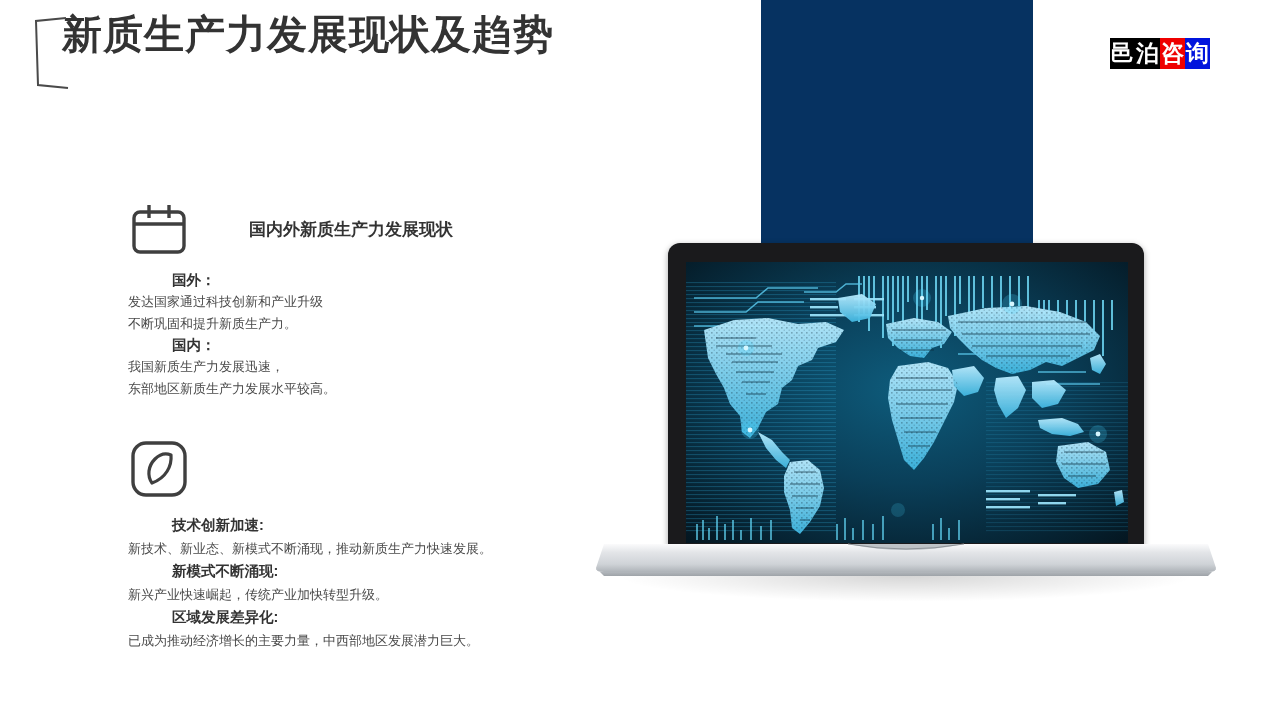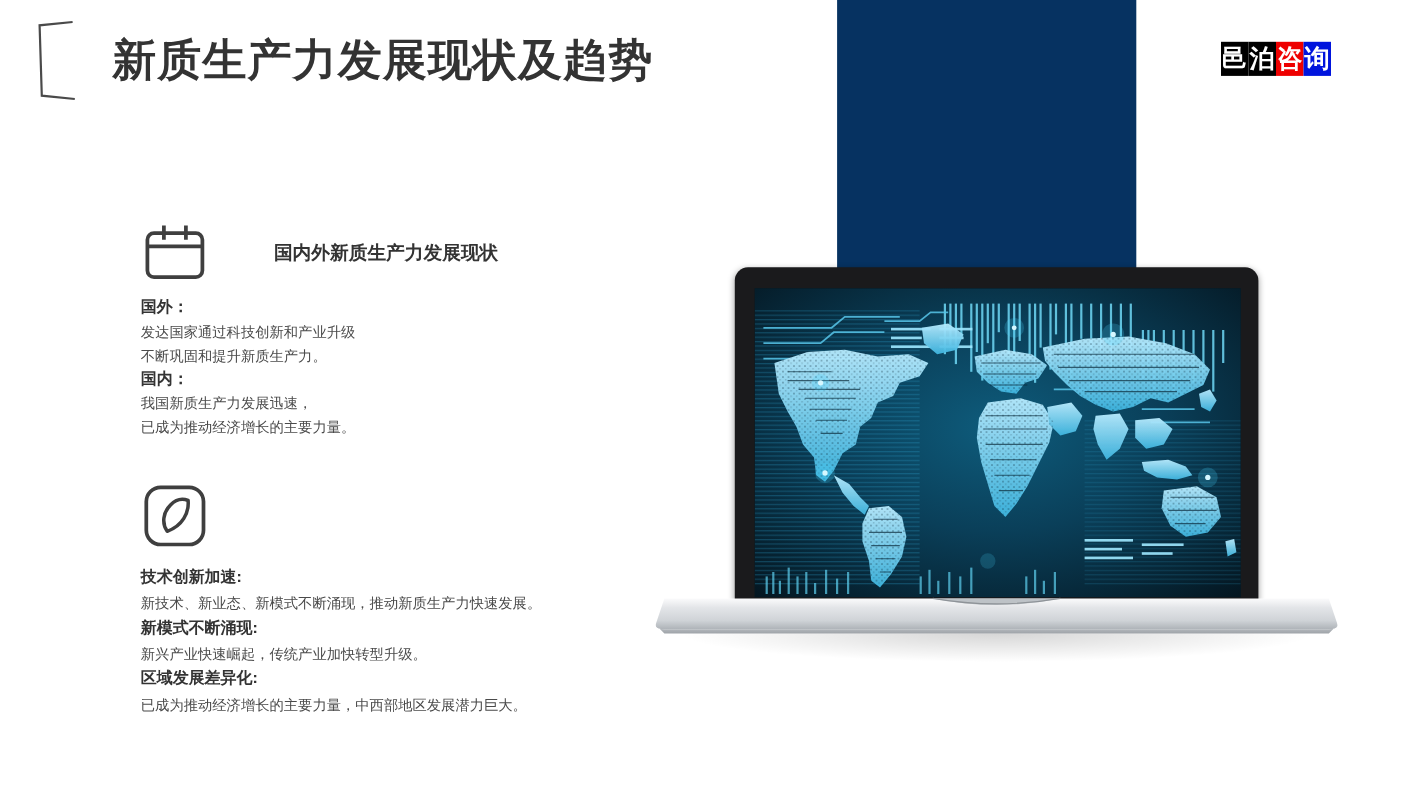--- a/index.html
+++ b/index.html
@@ -25,23 +25,21 @@
     height: 248px;
     background: #063261;
   }
 
   
   .title-wrap {
     position: absolute;
     left: 30px;
     top: 14px;
     display: flex;
-    align-items: center;
     height: 82px;
-    gap: 40px;
   }
   .title-bracket {
     width: 44px;
     height: 78px;
     position: relative;
     flex: 0 0 auto;
   }
   .title-bracket svg { display:block; }
   .page-title {
     font-size: 40px;
@@ -106,20 +104,21 @@
 
   .block-body {
     margin-top: 10px;
   }
   .lbl {
     font-size: 14.5px;
     font-weight: bold;
     color: #333333;
     line-height: 21px;
     white-space: nowrap;
+    margin-left: 44px;
   }
   .txt {
     font-size: 13px;
     font-weight: normal;
     color: #4a4a4a;
     line-height: 22px;
     white-space: nowrap;
   }
   .block-2 .block-body { margin-top: 14px; }
   .block-2 .lbl { line-height: 23px; }
@@ -202,21 +201,21 @@
       </svg>
     </div>
     <div class="block-title">国内外新质生产力发展现状</div>
   </div>
   <div class="block-body">
     <div class="lbl">国外：</div>
     <div class="txt">发达国家通过科技创新和产业升级</div>
     <div class="txt">不断巩固和提升新质生产力。</div>
     <div class="lbl">国内：</div>
     <div class="txt">我国新质生产力发展迅速，</div>
-    <div class="txt">已成为推动经济增长的主要力量。</div>
+    <div class="txt">东部地区新质生产力发展水平较高。</div>
   </div>
 </div>
 
 <div class="block block-2">
   <div class="block-head">
     <div class="block-icon">
       <svg width="62" height="62" viewBox="0 0 62 62">
         <rect x="5" y="5" width="52" height="52" rx="13" ry="13" fill="none" stroke="#3f3f3f" stroke-width="3.4"></rect>
         <path d="M43 17 C44 28 38 40 24 45 C19 38 20 28 27 21 C32 16 38 15 43 17 Z" fill="none" stroke="#3f3f3f" stroke-width="3.2" stroke-linejoin="round"></path>
       </svg>

